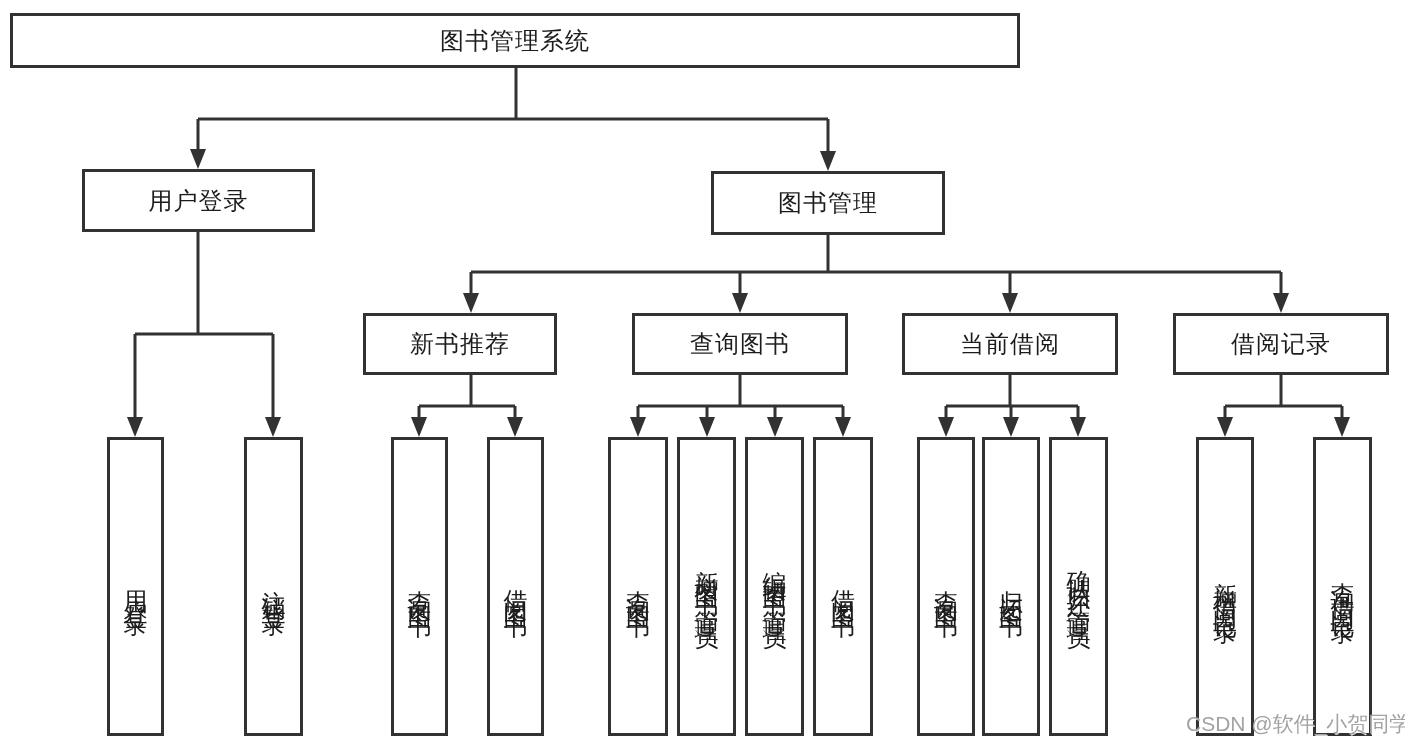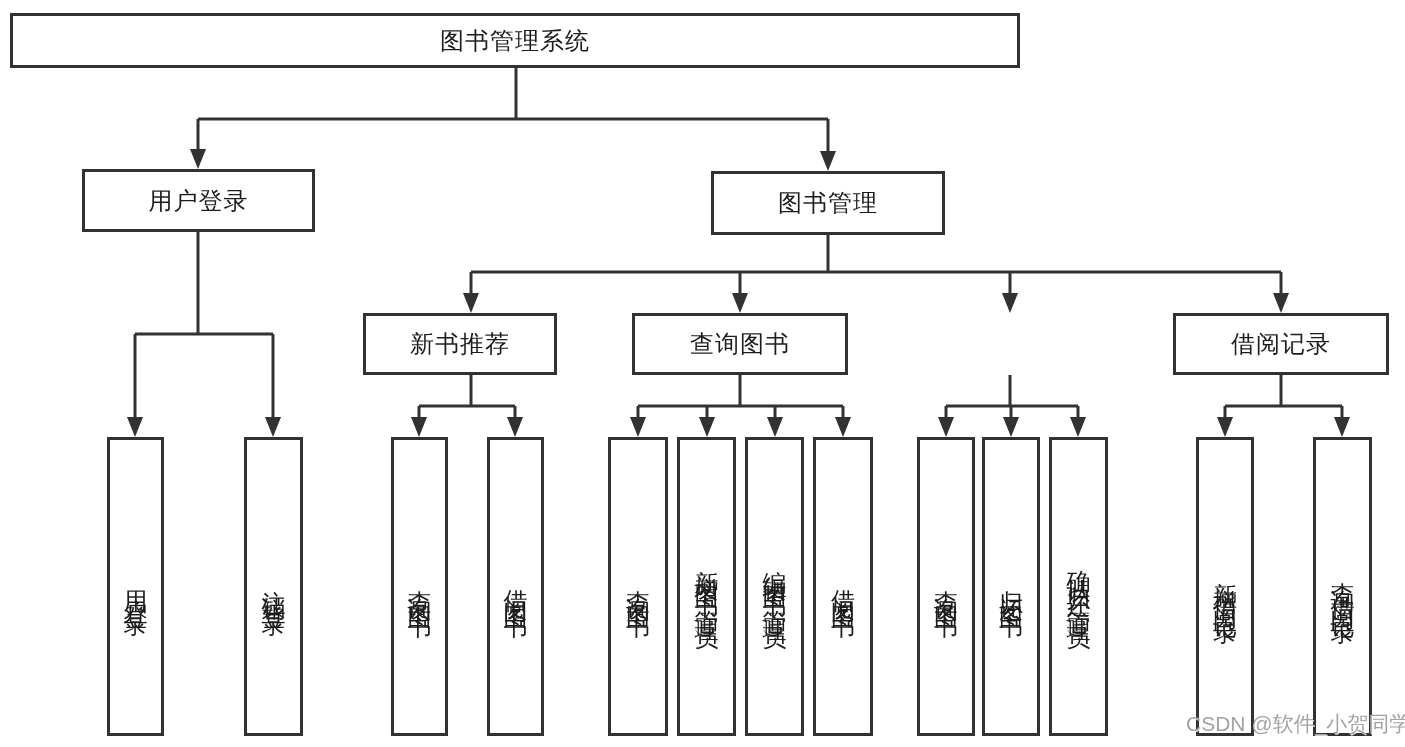--- a/index.html
+++ b/index.html
@@ -110,20 +110,23 @@
   <div class="hnode" style="left:711px;top:171px;width:234px;height:64px">
     <span>图书管理</span>
   </div>
 
   <div class="hnode" style="left:363px;top:313px;width:194px;height:62px">
     <span>新书推荐</span>
   </div>
   <div class="hnode" style="left:632px;top:313px;width:216px;height:62px">
     <span>查询图书</span>
   </div>
+  <div class="hnode" style="left:902px;top:313px;width:216px;height:62px">
+    <span>当前借阅</span>
+  </div>
   <div class="hnode" style="left:1173px;top:313px;width:216px;height:62px">
     <span>借阅记录</span>
   </div>
 
   <div class="vnode" style="left:107px;top:437px;width:57px;height:299px">
     <span>用户登录</span>
   </div>
   <div class="vnode" style="left:244px;top:437px;width:59px;height:299px">
     <span>注销登录</span>
   </div>

